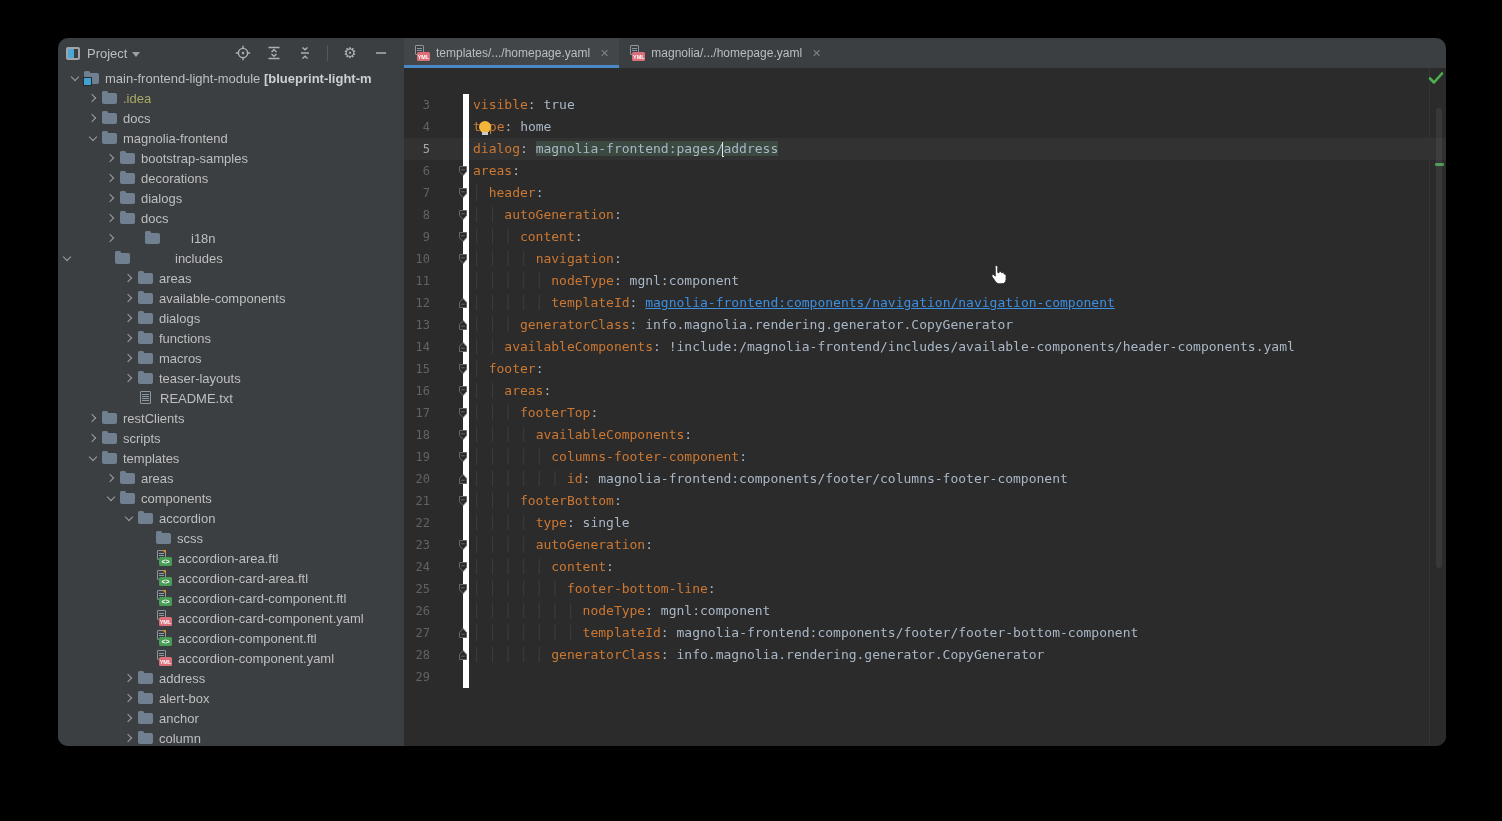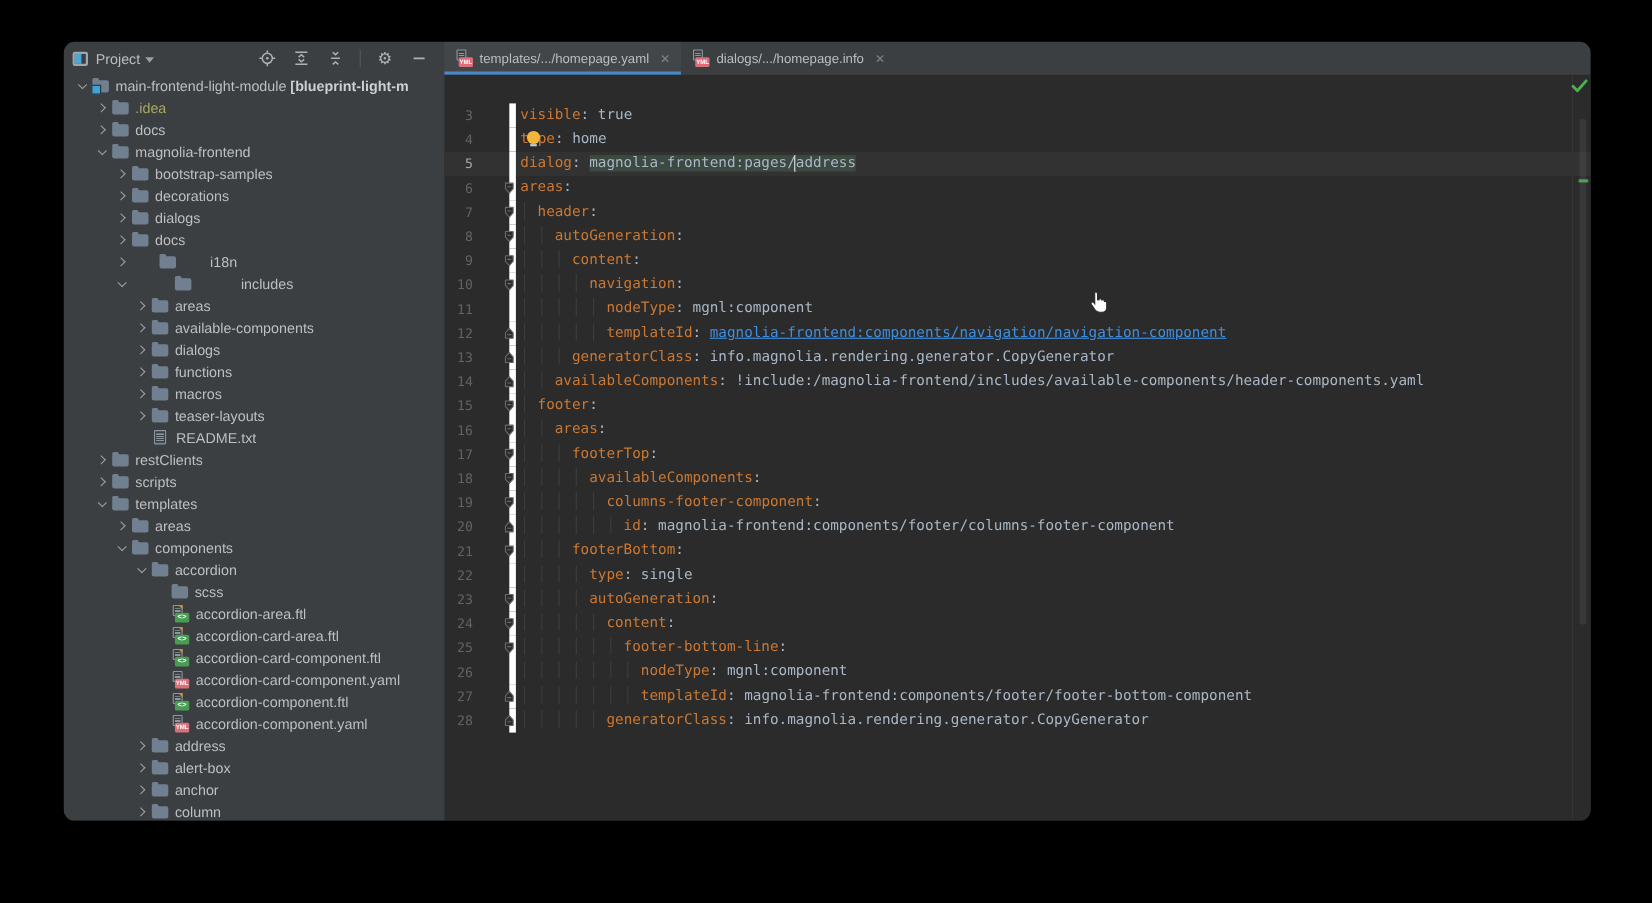--- a/index.html
+++ b/index.html
@@ -151,21 +151,21 @@
             <span class="badge"></span>
           </span>
           <span>templates/.../homepage.yaml</span>
           <span class="tab-close">✕</span>
         </div>
         <div class="tab">
           <span class="fi icon-yaml">
             <span class="pg"></span>
             <span class="badge"></span>
           </span>
-          <span>dialogs/.../homepage.info</span>
+          <span>magnolia/.../homepage.yaml</span>
           <span class="tab-close">✕</span>
         </div>
       </div>
   </div>
 
   <div class="tree">
       <div class="trow" style="padding-left: 8px;">
         <span class="chev down">
           <i></i>
         </span>
@@ -221,21 +221,21 @@
         <span class="fo"></span>
         <span class="tlabel">docs</span>
       </div>
       <div class="trow" style="padding-left: 44px; gap: 25px;">
         <span class="chev right">
           <i></i>
         </span>
         <span class="fo"></span>
         <span class="tlabel">i18n</span>
       </div>
-      <div class="trow" style="padding-left: 44px; gap: 39px;">
+      <div class="trow" style=" gap: 39px;">
         <span class="chev down">
           <i></i>
         </span>
         <span class="fo"></span>
         <span class="tlabel">includes</span>
       </div>
       <div class="trow" style="padding-left: 62px;">
         <span class="chev right">
           <i></i>
         </span>
@@ -614,20 +614,25 @@
           <span class="codetxt"><span class="sg-guide">│ │ │ │ │ │ │ </span><span class="sg-key">templateId</span><span class="sg-txt">: </span><span class="sg-val">magnolia-frontend:components/footer/footer-bottom-component</span></span>
         </div>
         <div class="crow">
           <span class="lnum">28</span>
           <span class="foldc"></span>
           <span class="fold-marker"><svg width="10" height="12" viewBox="0 0 10 12">
               <path d="M5 1.5 L8.5 5.5 V10.5 H1.5 V5.5 Z" fill="#2B2B2B" stroke="#666A6D" stroke-width="1" stroke-linejoin="round"></path>
               <line x1="3.2" y1="7.2" x2="6.8" y2="7.2" stroke="#666A6D" stroke-width="1"></line>
             </svg></span>
           <span class="codetxt"><span class="sg-guide">│ │ │ │ │ </span><span class="sg-key">generatorClass</span><span class="sg-txt">: </span><span class="sg-val">info.magnolia.rendering.generator.CopyGenerator</span></span>
+        </div>
+        <div class="crow">
+          <span class="lnum">29</span>
+          <span class="foldc"></span>
+          <span class="codetxt"></span>
         </div>
       </div>
     <span class="check-ok">
       <svg width="16" height="14" viewBox="0 0 16 14" fill="none">
         <path d="M2 7.5 L6 11.5 L14 2.5" stroke="#4CAF50" stroke-width="2.6" stroke-linecap="round" stroke-linejoin="round"></path>
       </svg></span>
     <span class="vcs-dash"></span>
     <div class="vscroll"></div>
     <span class="hand-cursor">
       <svg width="19" height="21" viewBox="0 0 19 21">

